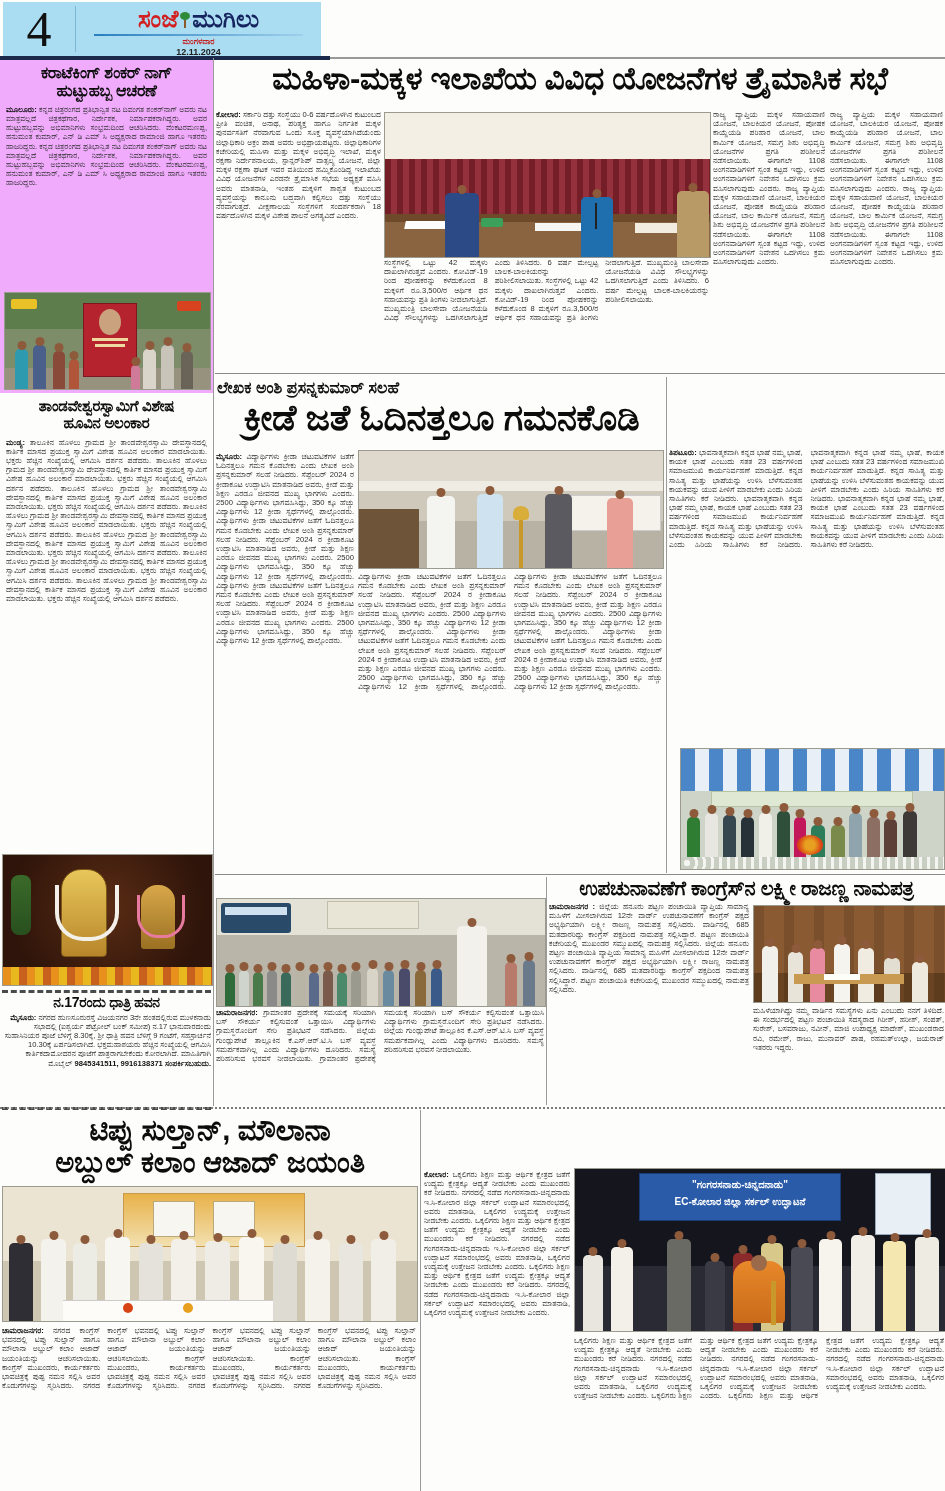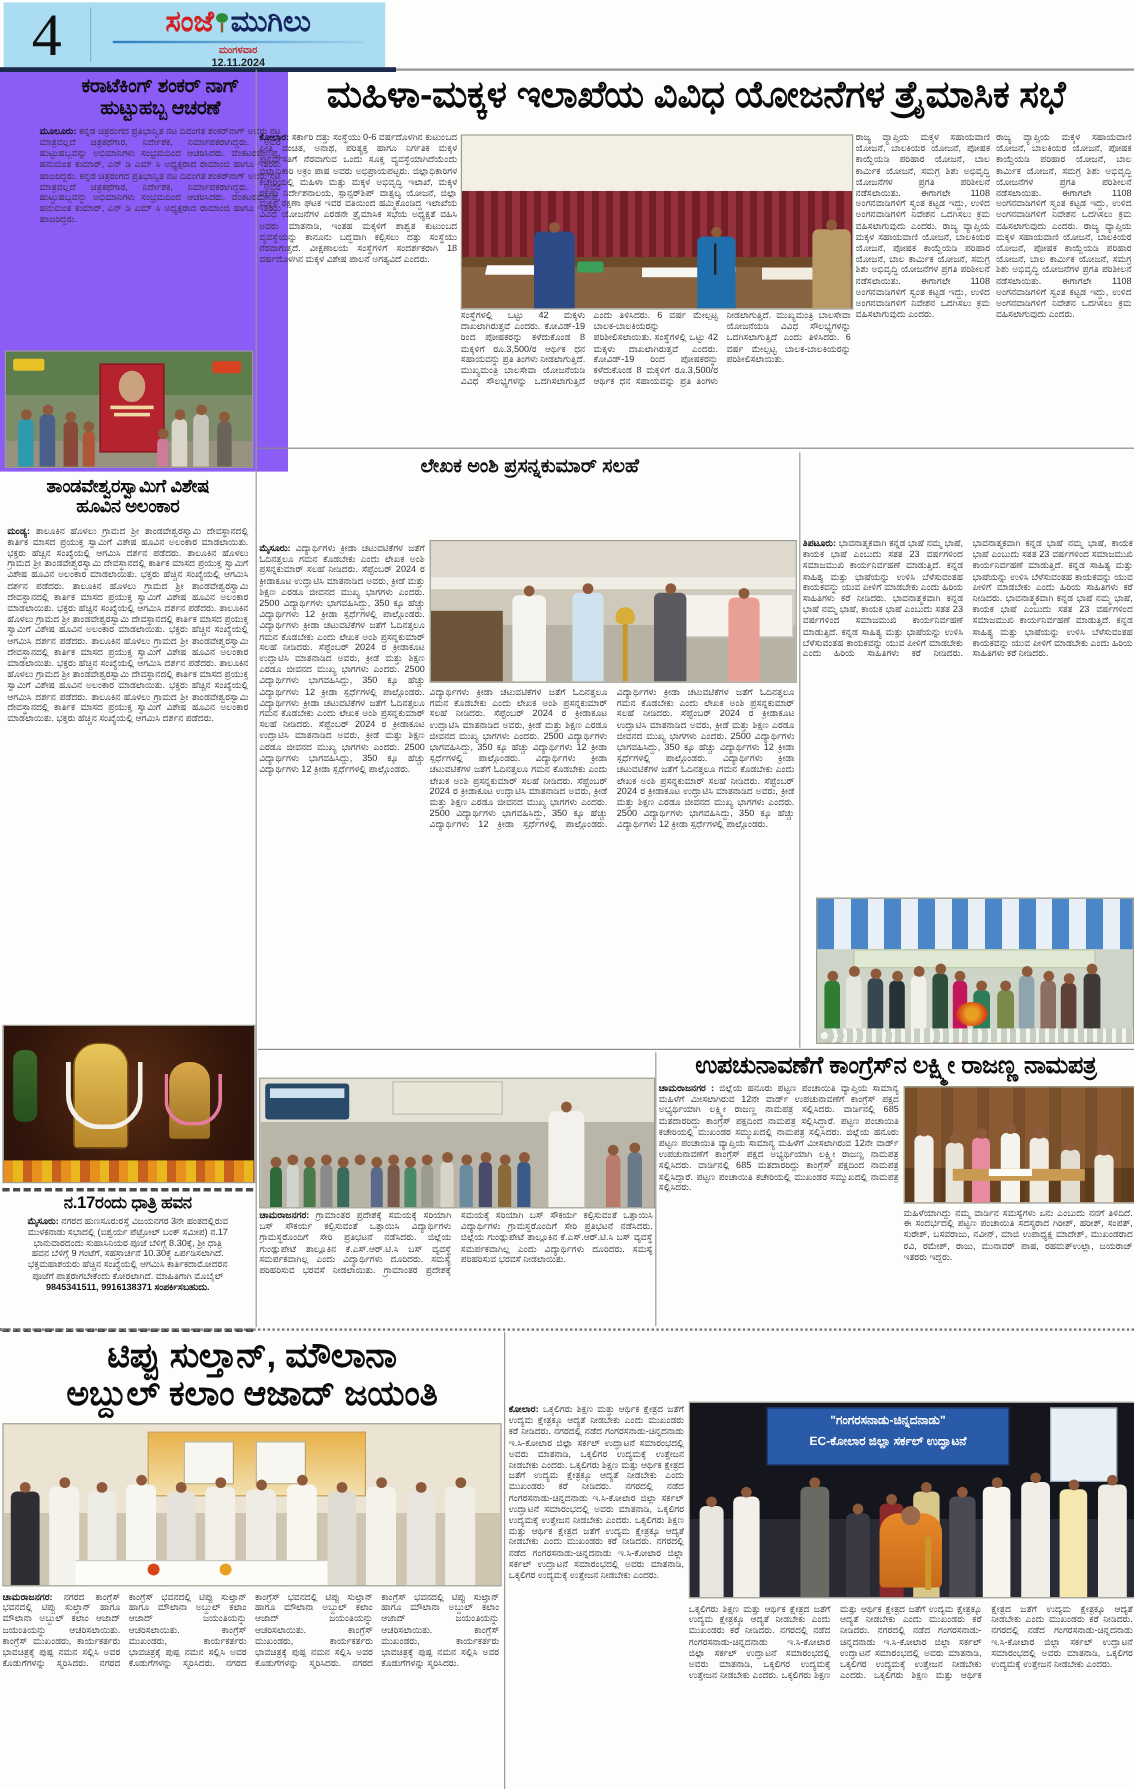--- a/index.html
+++ b/index.html
@@ -8,22 +8,22 @@
   .abs{position:absolute;}
   .hl{font-weight:bold;color:#0c0c0c;text-align:center;line-height:1.12;letter-spacing:-.3px;}
   .body-txt{font-size:7.6px;line-height:9.2px;text-align:justify;color:#2d2d2d;overflow:hidden;}
   .dl{font-weight:bold;color:#111;}
   .vr{position:absolute;width:1px;background:#9a9a9a;}
   .hr{position:absolute;height:1px;background:#8a8a8a;}
   .photo{position:absolute;border:1px solid #9a9a8e;overflow:hidden;}
   .fig{position:absolute;bottom:0;border-radius:5px 5px 0 0;}
   .fig::before{content:"";position:absolute;top:-8px;left:50%;transform:translateX(-50%);
       width:9px;height:9px;border-radius:50%;background:#8d5a3b;}
-  .kicker{font-weight:bold;text-align:center;color:#111;}
-  .green-bg{background:#8b5cf6;padding-left:27px;}
+  .kicker{font-weight:bold;text-align:left;color:#111;}
+  .green-bg{background:#f0abfc;}
   .dotted-sep{position:absolute;border-top:2px dotted #7c7c7c;height:0;}
   .havan-box{border-top:3px dashed #4a4a4a;border-bottom:3px dashed #4a4a4a;}
   .banner-line{position:absolute;color:#fff;font-weight:bold;text-align:center;width:100%;}
 </style>
 </head>
 <body>
 
 <div id="page">
 
   <div class="abs" style="left:3px;top:2px;width:318px;height:54px;background:#aadcf2;display:flex;">
@@ -80,21 +80,21 @@
       <div class="abs" style="left:52px;top:30px;width:56px;height:52px;border:4px solid #f2f0e8;border-top:none;border-radius:0 0 28px 28px;"></div>
       <div class="abs" style="left:138px;top:30px;width:34px;height:64px;border-radius:16px 16px 3px 3px;background:linear-gradient(#d8a84a,#9a7022);"></div>
       <div class="abs" style="left:134px;top:40px;width:42px;height:40px;border:3px solid #e87aa0;border-top:none;border-radius:0 0 21px 21px;"></div>
       <div class="abs" style="left:0;bottom:0;width:100%;height:18px;background:repeating-linear-gradient(90deg,#e8901e 0 8px,#e8b81e 8px 16px,#c8611e 16px 24px);"></div>
       <div class="abs" style="left:8px;top:20px;width:20px;height:60px;background:linear-gradient(#3a6a2a,#28501e);border-radius:8px;"></div>
     </div>
   </div>
 
   <div class="abs havan-box" style="left:2px;top:990px;width:209px;height:114px;">
     <div class="hl" style="font-size:14px;padding-top:2px;">ನ.17ರಂದು ಧಾತ್ರಿ ಹವನ</div>
-    <div class="body-txt" style="margin:2px 20px;height:86px;text-align:center;">
+    <div class="body-txt" style="margin:2px 0;height:86px;text-align:right;">
       <span class="dl">ಮೈಸೂರು:</span> <span>ನಗರದ ಹುಣಸೂರುರಸ್ತೆ ವಿಜಯನಗರ 3ನೇ ಹಂತದಲ್ಲಿರುವ ಮುಳಕನಾಡು ಸಭಾದಲ್ಲಿ (ಐಶ್ವರ್ಯ ಪೆಟ್ರೋಲ್ ಬಂಕ್ ಸಮೀಪ) ನ.17 ಭಾನುವಾರದಂದು ಸುಹಾಸಿನಿಯರ ಪೂಜೆ ಬೆಳಿಗ್ಗೆ 8.30ಕ್ಕೆ, ಶ್ರೀ ಧಾತ್ರಿ ಹವನ ಬೆಳಿಗ್ಗೆ 9 ಗಂಟೆಗೆ, ಸಹಸ್ರಾರ್ಚನೆ 10.30ಕ್ಕೆ ಏರ್ಪಡಿಸಲಾಗಿದೆ. ಭಕ್ತಮಹಾಶಯರು ಹೆಚ್ಚಿನ ಸಂಖ್ಯೆಯಲ್ಲಿ ಆಗಮಿಸಿ ಕಾರ್ತಿಕದಾಮೋದರನ ಪೂಜೆಗೆ ಪಾತ್ರರಾಗಬೇಕೆಂದು ಕೋರಲಾಗಿದೆ. ಮಾಹಿತಿಗಾಗಿ ಮೊಬೈಲ್</span>
       <span class="dl">9845341511, 9916138371 ಸಂಪರ್ಕಿಸಬಹುದು.</span>
     </div>
   </div>
 
   <div class="vr" style="left:213px;top:58px;height:1048px;"></div>
 
   <div class="hl abs" style="left:217px;top:62px;width:726px;font-size:31px;">ಮಹಿಳಾ-ಮಕ್ಕಳ ಇಲಾಖೆಯ ವಿವಿಧ ಯೋಜನೆಗಳ ತ್ರೈಮಾಸಿಕ ಸಭೆ</div>
 
   <div class="abs body-txt" style="left:216px;top:110px;width:165px;height:260px;">
@@ -120,20 +120,21 @@
   <div class="abs body-txt" style="left:713px;top:110px;width:112px;height:260px;">
     <span>ರಾಜ್ಯ ವ್ಯಾಪ್ತಿಯ ಮಕ್ಕಳ ಸಹಾಯವಾಣಿ ಯೋಜನೆ, ಬಾಲಕಿಯರ ಯೋಜನೆ, ಪೋಷಕ ಕಾಯ್ದೆಯಡಿ ಪರಿಹಾರ ಯೋಜನೆ, ಬಾಲ ಕಾರ್ಮಿಕ ಯೋಜನೆ, ಸಮಗ್ರ ಶಿಶು ಅಭಿವೃದ್ಧಿ ಯೋಜನೆಗಳ ಪ್ರಗತಿ ಪರಿಶೀಲನೆ ನಡೆಸಲಾಯಿತು. ಈಗಾಗಲೇ 1108 ಅಂಗನವಾಡಿಗಳಿಗೆ ಸ್ವಂತ ಕಟ್ಟಡ ಇದ್ದು, ಉಳಿದ ಅಂಗನವಾಡಿಗಳಿಗೆ ನಿವೇಶನ ಒದಗಿಸಲು ಕ್ರಮ ವಹಿಸಲಾಗುವುದು ಎಂದರು. ರಾಜ್ಯ ವ್ಯಾಪ್ತಿಯ ಮಕ್ಕಳ ಸಹಾಯವಾಣಿ ಯೋಜನೆ, ಬಾಲಕಿಯರ ಯೋಜನೆ, ಪೋಷಕ ಕಾಯ್ದೆಯಡಿ ಪರಿಹಾರ ಯೋಜನೆ, ಬಾಲ ಕಾರ್ಮಿಕ ಯೋಜನೆ, ಸಮಗ್ರ ಶಿಶು ಅಭಿವೃದ್ಧಿ ಯೋಜನೆಗಳ ಪ್ರಗತಿ ಪರಿಶೀಲನೆ ನಡೆಸಲಾಯಿತು. ಈಗಾಗಲೇ 1108 ಅಂಗನವಾಡಿಗಳಿಗೆ ಸ್ವಂತ ಕಟ್ಟಡ ಇದ್ದು, ಉಳಿದ ಅಂಗನವಾಡಿಗಳಿಗೆ ನಿವೇಶನ ಒದಗಿಸಲು ಕ್ರಮ ವಹಿಸಲಾಗುವುದು ಎಂದರು.</span>
   </div>
   <div class="abs body-txt" style="left:830px;top:110px;width:113px;height:260px;">
     <span>ರಾಜ್ಯ ವ್ಯಾಪ್ತಿಯ ಮಕ್ಕಳ ಸಹಾಯವಾಣಿ ಯೋಜನೆ, ಬಾಲಕಿಯರ ಯೋಜನೆ, ಪೋಷಕ ಕಾಯ್ದೆಯಡಿ ಪರಿಹಾರ ಯೋಜನೆ, ಬಾಲ ಕಾರ್ಮಿಕ ಯೋಜನೆ, ಸಮಗ್ರ ಶಿಶು ಅಭಿವೃದ್ಧಿ ಯೋಜನೆಗಳ ಪ್ರಗತಿ ಪರಿಶೀಲನೆ ನಡೆಸಲಾಯಿತು. ಈಗಾಗಲೇ 1108 ಅಂಗನವಾಡಿಗಳಿಗೆ ಸ್ವಂತ ಕಟ್ಟಡ ಇದ್ದು, ಉಳಿದ ಅಂಗನವಾಡಿಗಳಿಗೆ ನಿವೇಶನ ಒದಗಿಸಲು ಕ್ರಮ ವಹಿಸಲಾಗುವುದು ಎಂದರು. ರಾಜ್ಯ ವ್ಯಾಪ್ತಿಯ ಮಕ್ಕಳ ಸಹಾಯವಾಣಿ ಯೋಜನೆ, ಬಾಲಕಿಯರ ಯೋಜನೆ, ಪೋಷಕ ಕಾಯ್ದೆಯಡಿ ಪರಿಹಾರ ಯೋಜನೆ, ಬಾಲ ಕಾರ್ಮಿಕ ಯೋಜನೆ, ಸಮಗ್ರ ಶಿಶು ಅಭಿವೃದ್ಧಿ ಯೋಜನೆಗಳ ಪ್ರಗತಿ ಪರಿಶೀಲನೆ ನಡೆಸಲಾಯಿತು. ಈಗಾಗಲೇ 1108 ಅಂಗನವಾಡಿಗಳಿಗೆ ಸ್ವಂತ ಕಟ್ಟಡ ಇದ್ದು, ಉಳಿದ ಅಂಗನವಾಡಿಗಳಿಗೆ ನಿವೇಶನ ಒದಗಿಸಲು ಕ್ರಮ ವಹಿಸಲಾಗುವುದು ಎಂದರು.</span>
   </div>
 
   <div class="hr" style="left:215px;top:373px;width:730px;"></div>
 
   <div class="kicker abs" style="left:217px;top:379px;width:449px;font-size:16px;">ಲೇಖಕ ಅಂಶಿ ಪ್ರಸನ್ನಕುಮಾರ್ ಸಲಹೆ</div>
+  <div class="hl abs" style="left:217px;top:398px;width:449px;font-size:36px;">ಕ್ರೀಡೆ ಜತೆ ಓದಿನತ್ತಲೂ ಗಮನಕೊಡಿ</div>
 
   <div class="abs body-txt" style="left:216px;top:452px;width:138px;height:420px;">
     <span class="dl">ಮೈಸೂರು:</span> <span>ವಿದ್ಯಾರ್ಥಿಗಳು ಕ್ರೀಡಾ ಚಟುವಟಿಕೆಗಳ ಜತೆಗೆ ಓದಿನತ್ತಲೂ ಗಮನ ಕೊಡಬೇಕು ಎಂದು ಲೇಖಕ ಅಂಶಿ ಪ್ರಸನ್ನಕುಮಾರ್ ಸಲಹೆ ನೀಡಿದರು. ಸೆಪ್ಟೆಂಬರ್ 2024 ರ ಕ್ರೀಡಾಕೂಟ ಉದ್ಘಾಟಿಸಿ ಮಾತನಾಡಿದ ಅವರು, ಕ್ರೀಡೆ ಮತ್ತು ಶಿಕ್ಷಣ ಎರಡೂ ಜೀವನದ ಮುಖ್ಯ ಭಾಗಗಳು ಎಂದರು. 2500 ವಿದ್ಯಾರ್ಥಿಗಳು ಭಾಗವಹಿಸಿದ್ದು, 350 ಕ್ಕೂ ಹೆಚ್ಚು ವಿದ್ಯಾರ್ಥಿಗಳು 12 ಕ್ರೀಡಾ ಸ್ಪರ್ಧೆಗಳಲ್ಲಿ ಪಾಲ್ಗೊಂಡರು. ವಿದ್ಯಾರ್ಥಿಗಳು ಕ್ರೀಡಾ ಚಟುವಟಿಕೆಗಳ ಜತೆಗೆ ಓದಿನತ್ತಲೂ ಗಮನ ಕೊಡಬೇಕು ಎಂದು ಲೇಖಕ ಅಂಶಿ ಪ್ರಸನ್ನಕುಮಾರ್ ಸಲಹೆ ನೀಡಿದರು. ಸೆಪ್ಟೆಂಬರ್ 2024 ರ ಕ್ರೀಡಾಕೂಟ ಉದ್ಘಾಟಿಸಿ ಮಾತನಾಡಿದ ಅವರು, ಕ್ರೀಡೆ ಮತ್ತು ಶಿಕ್ಷಣ ಎರಡೂ ಜೀವನದ ಮುಖ್ಯ ಭಾಗಗಳು ಎಂದರು. 2500 ವಿದ್ಯಾರ್ಥಿಗಳು ಭಾಗವಹಿಸಿದ್ದು, 350 ಕ್ಕೂ ಹೆಚ್ಚು ವಿದ್ಯಾರ್ಥಿಗಳು 12 ಕ್ರೀಡಾ ಸ್ಪರ್ಧೆಗಳಲ್ಲಿ ಪಾಲ್ಗೊಂಡರು. ವಿದ್ಯಾರ್ಥಿಗಳು ಕ್ರೀಡಾ ಚಟುವಟಿಕೆಗಳ ಜತೆಗೆ ಓದಿನತ್ತಲೂ ಗಮನ ಕೊಡಬೇಕು ಎಂದು ಲೇಖಕ ಅಂಶಿ ಪ್ರಸನ್ನಕುಮಾರ್ ಸಲಹೆ ನೀಡಿದರು. ಸೆಪ್ಟೆಂಬರ್ 2024 ರ ಕ್ರೀಡಾಕೂಟ ಉದ್ಘಾಟಿಸಿ ಮಾತನಾಡಿದ ಅವರು, ಕ್ರೀಡೆ ಮತ್ತು ಶಿಕ್ಷಣ ಎರಡೂ ಜೀವನದ ಮುಖ್ಯ ಭಾಗಗಳು ಎಂದರು. 2500 ವಿದ್ಯಾರ್ಥಿಗಳು ಭಾಗವಹಿಸಿದ್ದು, 350 ಕ್ಕೂ ಹೆಚ್ಚು ವಿದ್ಯಾರ್ಥಿಗಳು 12 ಕ್ರೀಡಾ ಸ್ಪರ್ಧೆಗಳಲ್ಲಿ ಪಾಲ್ಗೊಂಡರು.</span>
   </div>
 
   <div class="photo" style="left:358px;top:450px;width:304px;height:117px;background:linear-gradient(#ded9cc 0 26%,#cfc9bc 26% 60%,#b8b2a4 60% 100%);">
     <div class="abs" style="left:0;top:30px;width:100%;height:10px;background:#efece4;"></div>
     <div class="abs" style="left:0;top:58px;width:60px;height:59px;background:#6e5438;"></div>
     <div class="abs" style="left:210px;top:44px;width:90px;height:34px;background:#f4f2ea;border:1px solid #ccc;"></div>
     <i class="fig" style="left:68px;height:72px;width:28px;background:#f4f4f0;"></i>

